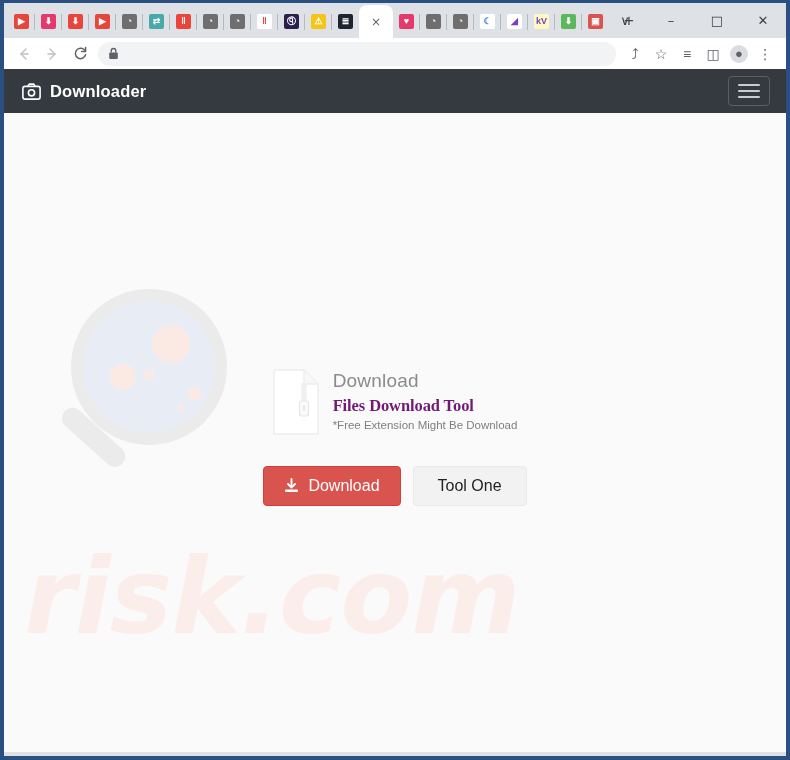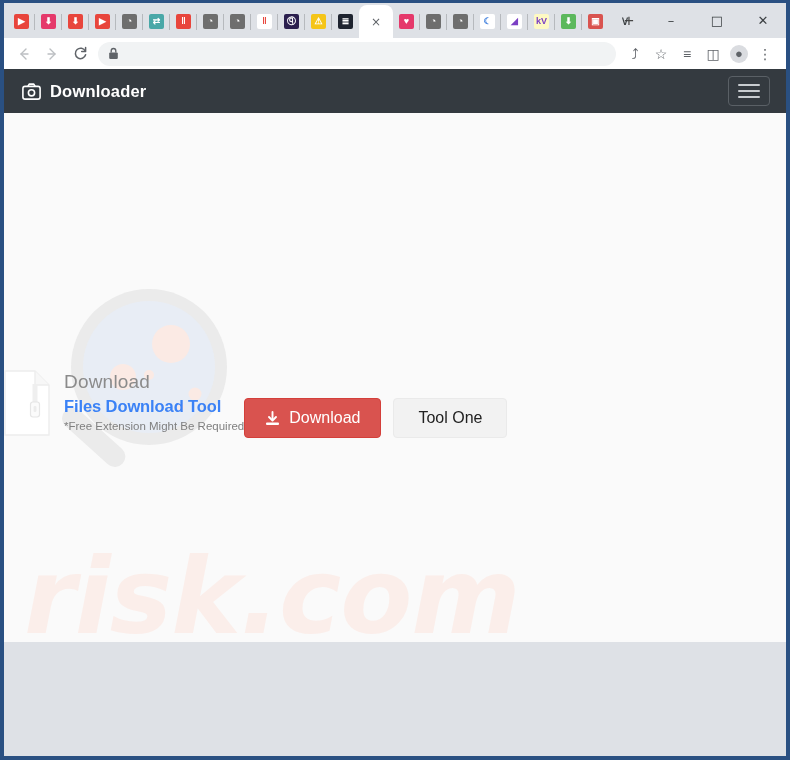--- a/index.html
+++ b/index.html
@@ -105,21 +105,21 @@
     margin: 0 6px 0 4px;
   }
   .tb-icon {
     width: 26px; height: 26px;
     display: flex; align-items: center; justify-content: center;
     flex: none;
   }
   
   #page {
     position: relative;
-    height: 573px;
+    height: 683px;
     background: #fafafa;
     overflow: hidden;
   }
   #app-header {
     height: 44px;
     background: #343a40;
     display: flex; align-items: center; justify-content: space-between;
     padding: 0 16px 0 18px;
     position: relative; z-index: 5;
   }
@@ -154,32 +154,32 @@
     position: absolute; left: 20px; top: 476px;
     font-size: 105px; font-weight: bold; font-style: italic;
     color: #fbeeea; letter-spacing: -1px;
     line-height: 1; z-index: 1; user-select: none;
     font-family: "DejaVu Sans", sans-serif;
     white-space: nowrap;
   }
   #content-wrap {
     position: relative; z-index: 3;
     padding-top: 255px;
-    display: flex; flex-direction: row; align-items: center;
+    display: flex; flex-direction: column; align-items: center;
   }
   #promo-card { display: flex; align-items: center; gap: 14px; }
   #file-icon { width: 46px; height: 66px; position: relative; flex: none; }
   #promo-text { padding-bottom: 2px; }
   #promo-heading {
     font-size: 19px; color: #8b8b8b; font-weight: normal;
     line-height: 1.35; letter-spacing: .2px;
   }
   #promo-subheading {
-    font-size: 16.5px; color: #3b82f6; font-weight: bold;
-    line-height: 1.4; letter-spacing: -.1px;
+    font-size: 16.5px; color: #701a75; font-weight: bold;
+    line-height: 1.4; letter-spacing: -.1px; font-family: Liberation Serif, serif;
   }
   #promo-note {
     font-size: 11.5px; color: #7f7f7f; line-height: 1.5;
   }
   #button-row {
     display: flex; gap: 12px; margin-top: 30px;
   }
   #download-button {
     background: #d9534f; color: #fff;
     border: 1px solid #d43f3a; border-radius: 4px;
@@ -350,21 +350,21 @@
         <svg id="file-icon" viewBox="0 0 46 66">
           <path d="M1 1 H31 L45 15 V65 H1 Z" fill="#ffffff" stroke="#ededed" stroke-width="1.4"></path>
           <path d="M31 1 V15 H45" fill="#f7f7f7" stroke="#ededed" stroke-width="1.4"></path>
           <rect x="28.5" y="14" width="5" height="19" fill="#efefef"></rect>
           <rect x="26.5" y="32" width="9" height="15" rx="2.4" fill="#fbfbfb" stroke="#e6e6e6" stroke-width="1.2"></rect>
           <rect x="29.6" y="36" width="2.8" height="6" rx="1.2" fill="#ececec"></rect>
         </svg>
         <div id="promo-text">
           <div id="promo-heading">Download</div>
           <div id="promo-subheading">Files Download Tool</div>
-          <div id="promo-note">*Free Extension Might Be Required</div>
+          <div id="promo-note">*Free Extension Might Be Download</div>
         </div>
       </div>
 
       <div id="button-row">
         <div id="download-button">
           <svg width="15" height="15" viewBox="0 0 15 15">
             <path d="M7.5 1 V8.3" stroke="#fff" stroke-width="1.9" stroke-linecap="round"></path>
             <path d="M4 6 L7.5 9.6 L11 6" stroke="#fff" stroke-width="1.9" fill="none" stroke-linecap="round" stroke-linejoin="round"></path>
             <rect x="1" y="11.4" width="13" height="2.5" rx="1" fill="#fff"></rect>
           </svg>

